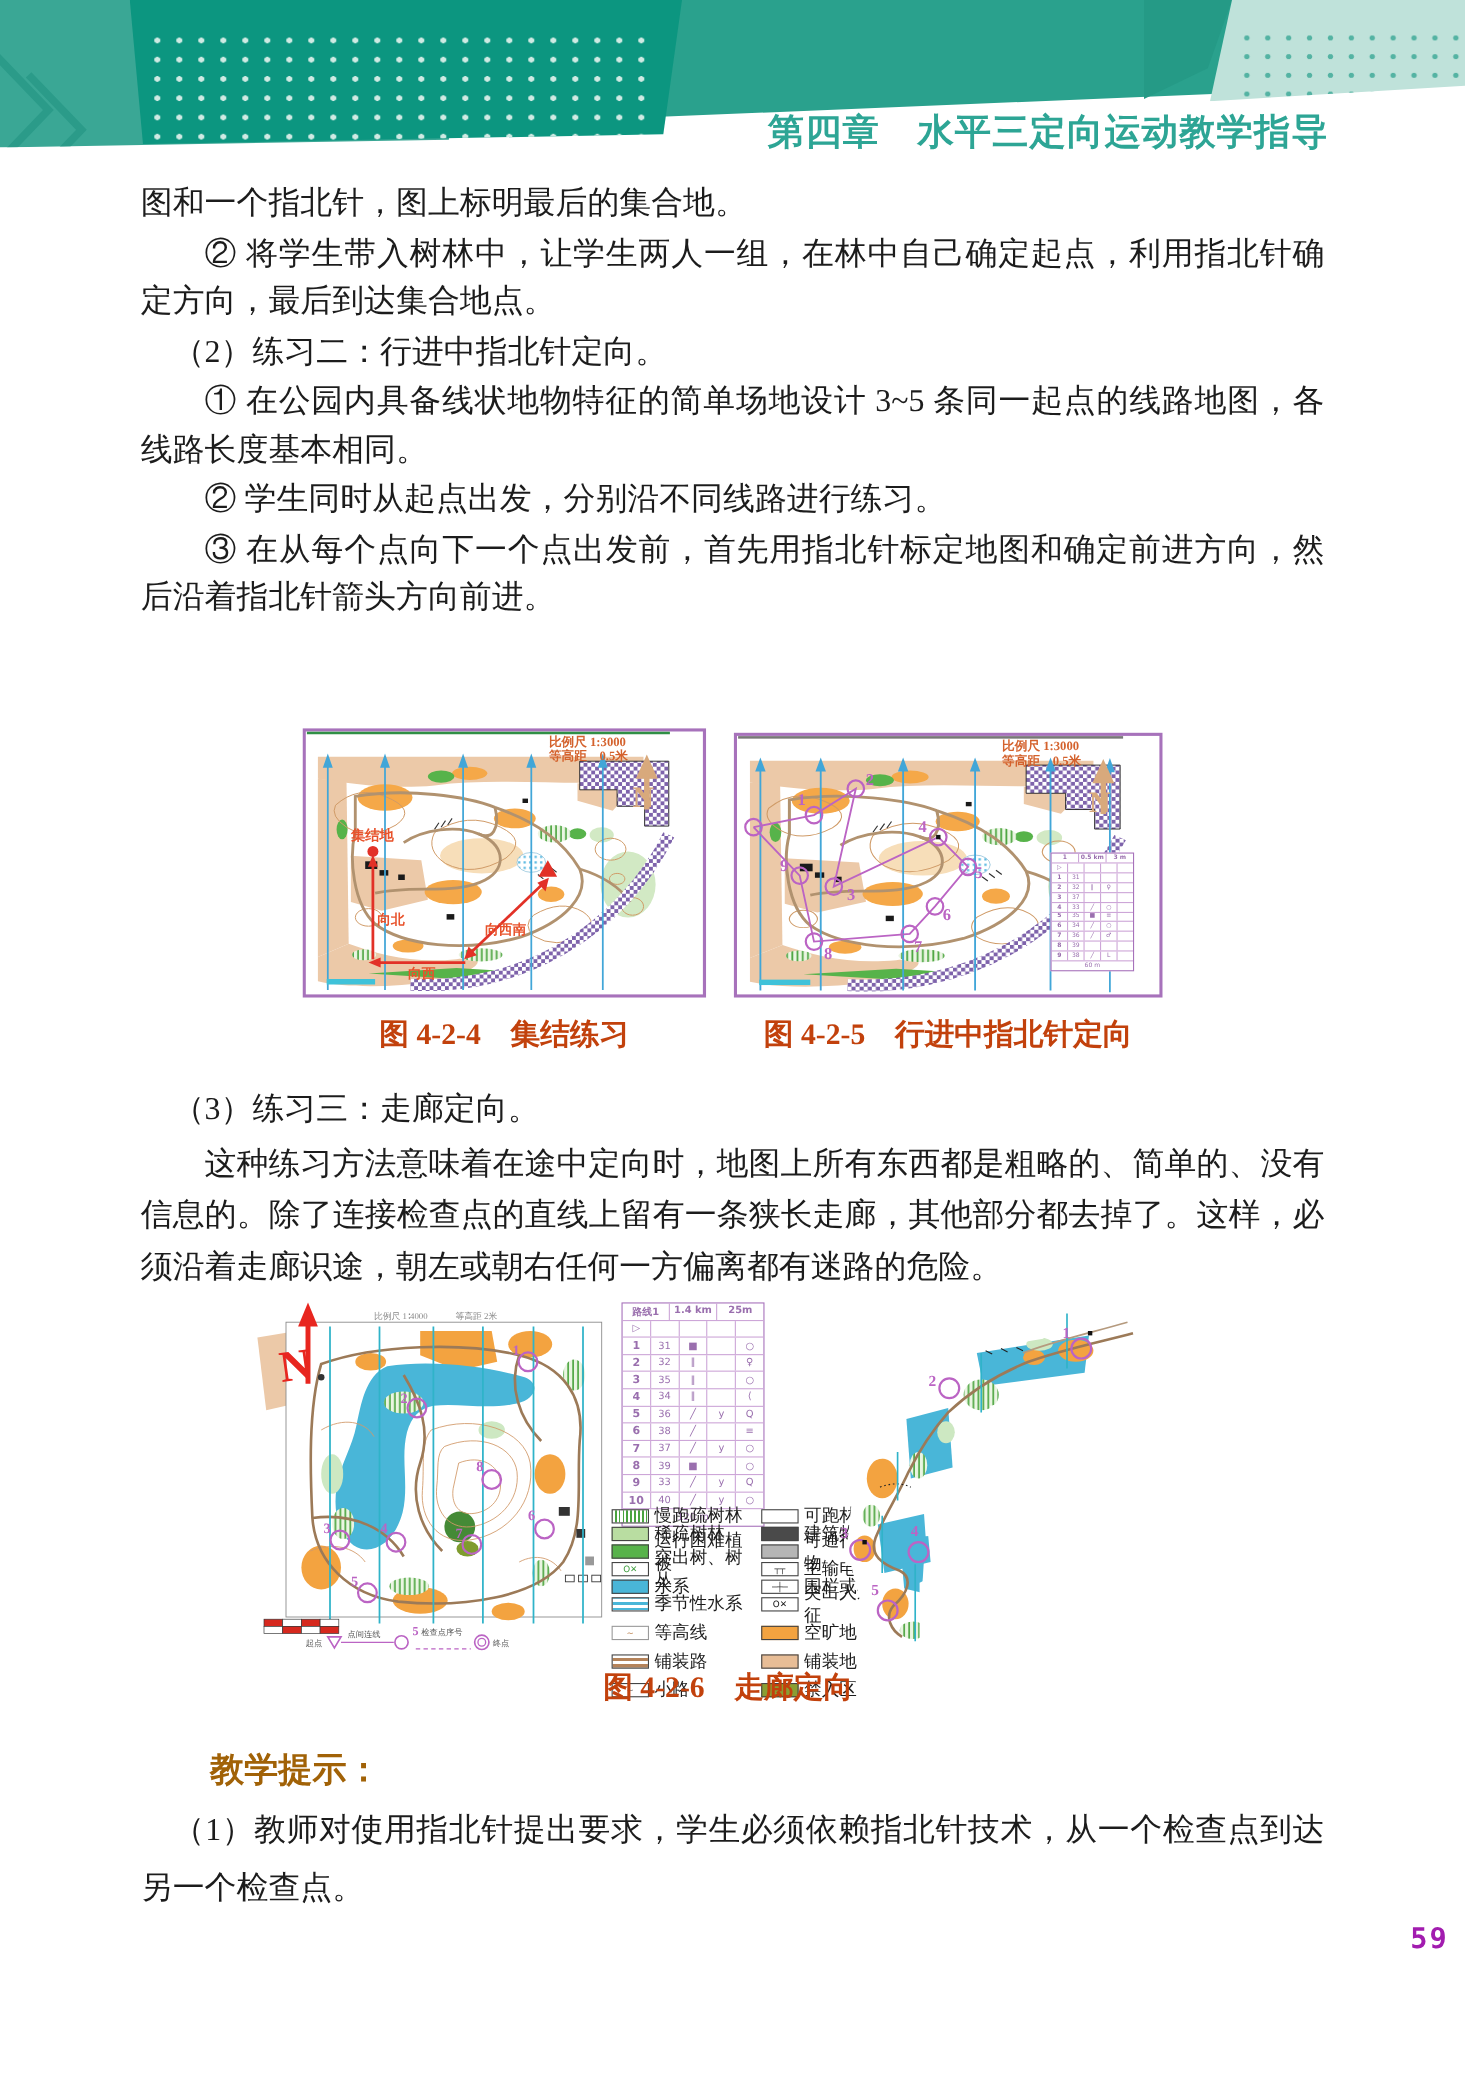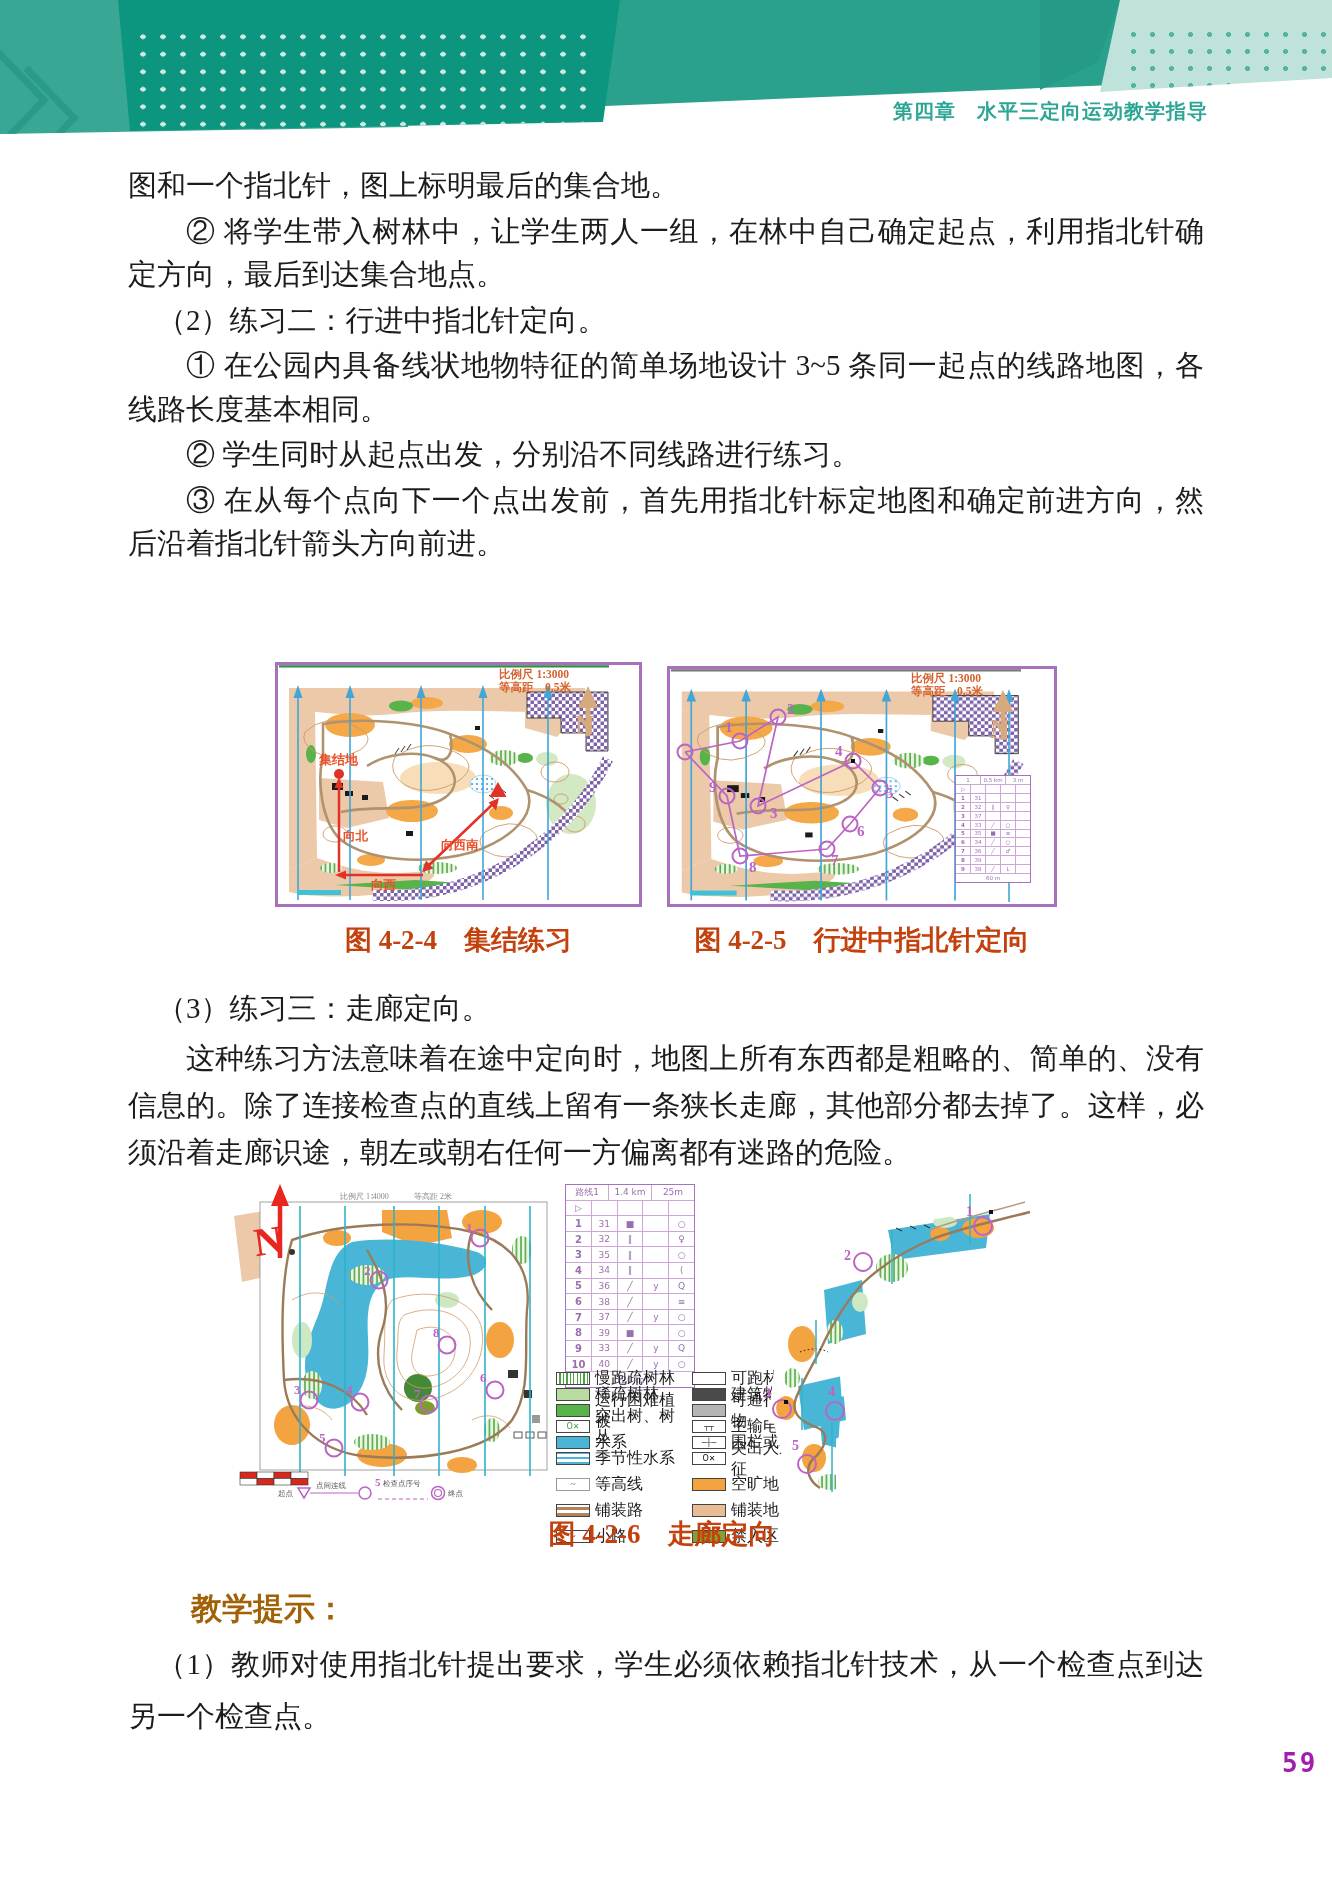--- a/index.html
+++ b/index.html
@@ -20,21 +20,21 @@
   .hdr-pale{position:absolute;left:1096px;top:0;width:236px;height:95px;background:#bfe2da;
             clip-path:polygon(24px 0,236px 0,236px 78px,4px 92px);}
   .hdr-pale .dots{position:absolute;left:28px;top:26px;width:205px;height:62px;
             background-image:radial-gradient(#54b3a3 2.4px,transparent 2.8px);
             background-size:19px 17px;}
   .hdr-wedge{position:absolute;left:1040px;top:0;width:90px;height:95px;background:#259a86;
             clip-path:polygon(0 0,80px 0,58px 62px,0 90px);}
   .chev{position:absolute;left:-6px;top:40px;}
   .chapter-title{position:absolute;right:124px;top:98px;
             font-family:"Liberation Sans","DejaVu Sans",sans-serif;
-            font-weight:bold;font-size:20px;color:#2da595;letter-spacing:1px;}
+            font-weight:bold;font-size:33px;color:#2da595;letter-spacing:1px;}
   
   .txt{position:absolute;left:128px;width:1076px;text-align:justify;
        font-size:29px;line-height:43.5px;}
   .txt p{margin:2px 0;}
   .txt1{top:162px;}
   .txt2{top:982px;line-height:47px;}
   .txt2 p{margin:3px 0;}
   .ind2{text-indent:2em;}
   .ind1{text-indent:1em;}
   .caption{position:absolute;font-size:27px;font-weight:bold;text-align:center;color:#c2410c;
@@ -50,21 +50,21 @@
            font-weight:bold;font-size:26px;color:#a21caf;letter-spacing:2px;}
   
   .otable{position:absolute;background:#fff;display:flex;flex-direction:column;
           border:1.6px solid #a772bb;color:#9a6fae;
           font-family:"DejaVu Sans",sans-serif;}
   .ot-row{flex:1;display:flex;border-top:1px solid #cda6d8;}
   .ot-row:first-child{border-top:none;}
   .ot-cell{flex:1;border-left:1px solid #cda6d8;display:flex;align-items:center;
            justify-content:center;overflow:hidden;}
   .ot-cell:first-child{border-left:none;}
-  .ot-hdr .ot-cell{font-weight:normal;}
+  .ot-hdr .ot-cell{font-weight:bold;}
   .ot-ftc{flex:1;}
   #tbl426{left:565px;top:1184px;width:128px;height:202px;font-size:9px;}
   #tbl426 .ot-no{font-weight:bold;font-size:10px;}
   #tbl425{left:955px;top:775px;width:74px;height:106px;font-size:5.5px;}
   #tbl425 .ot-no{font-weight:bold;}
   
   .lg{position:absolute;left:556px;top:1372px;width:260px;display:flex;gap:12px;
       font-family:"DejaVu Sans",sans-serif;}
   .lg-col{display:flex;flex-direction:column;gap:3px;width:124px;}
   .lg-item{display:flex;align-items:center;gap:5px;height:13px;}

